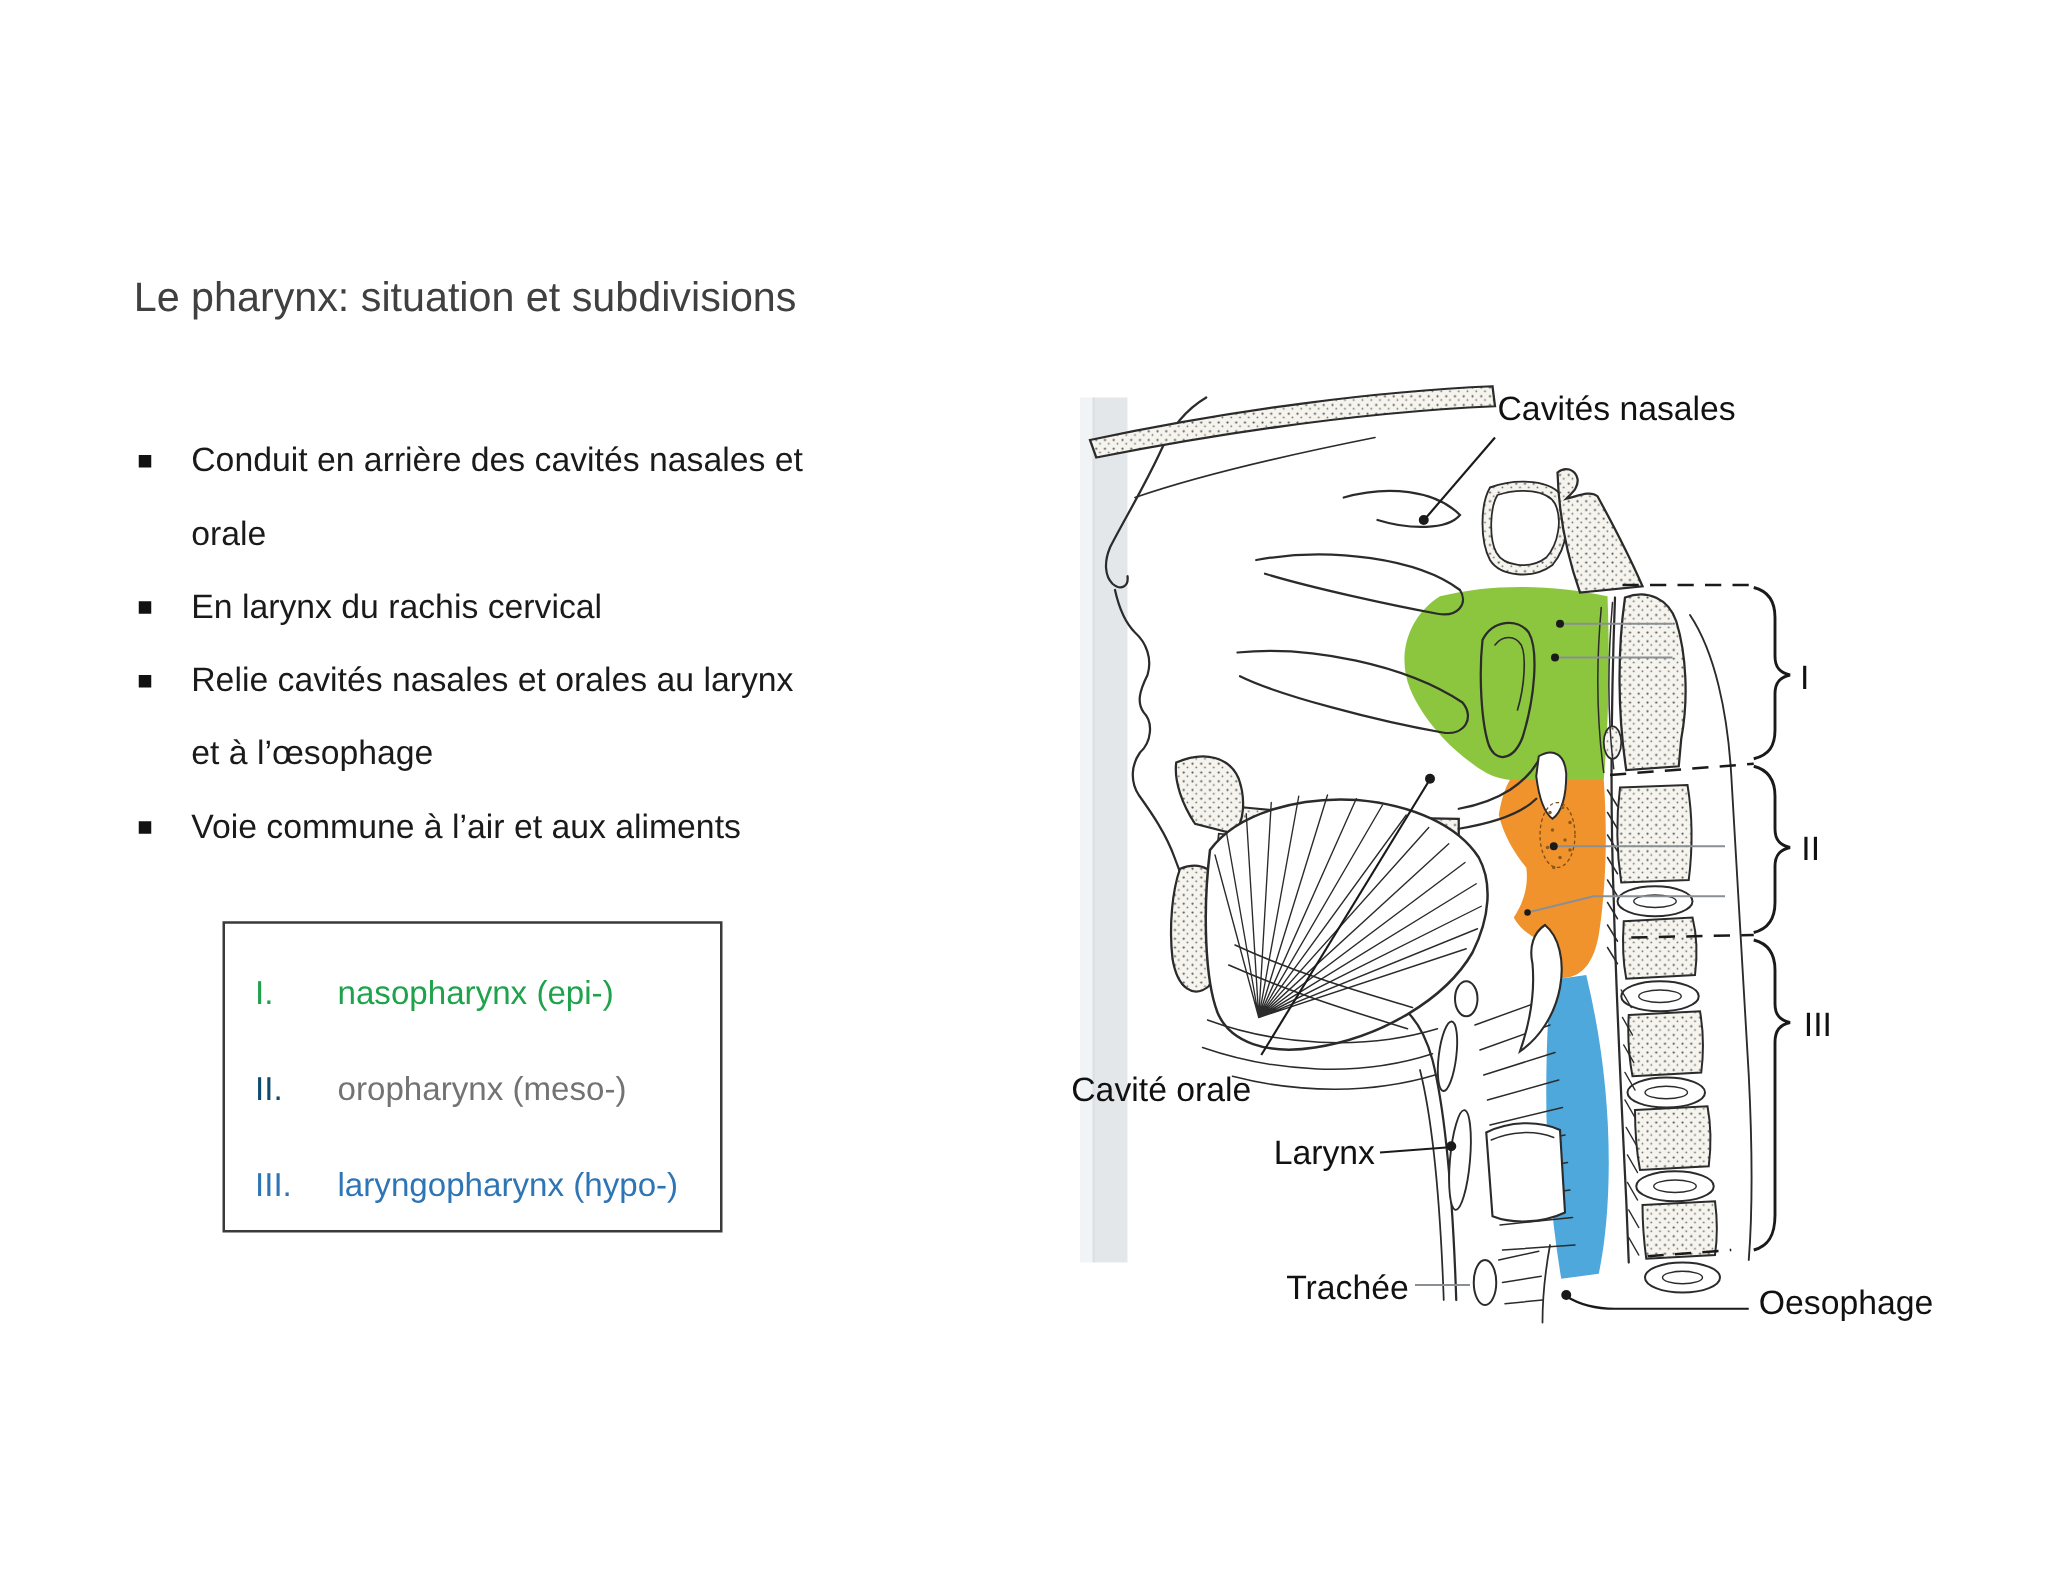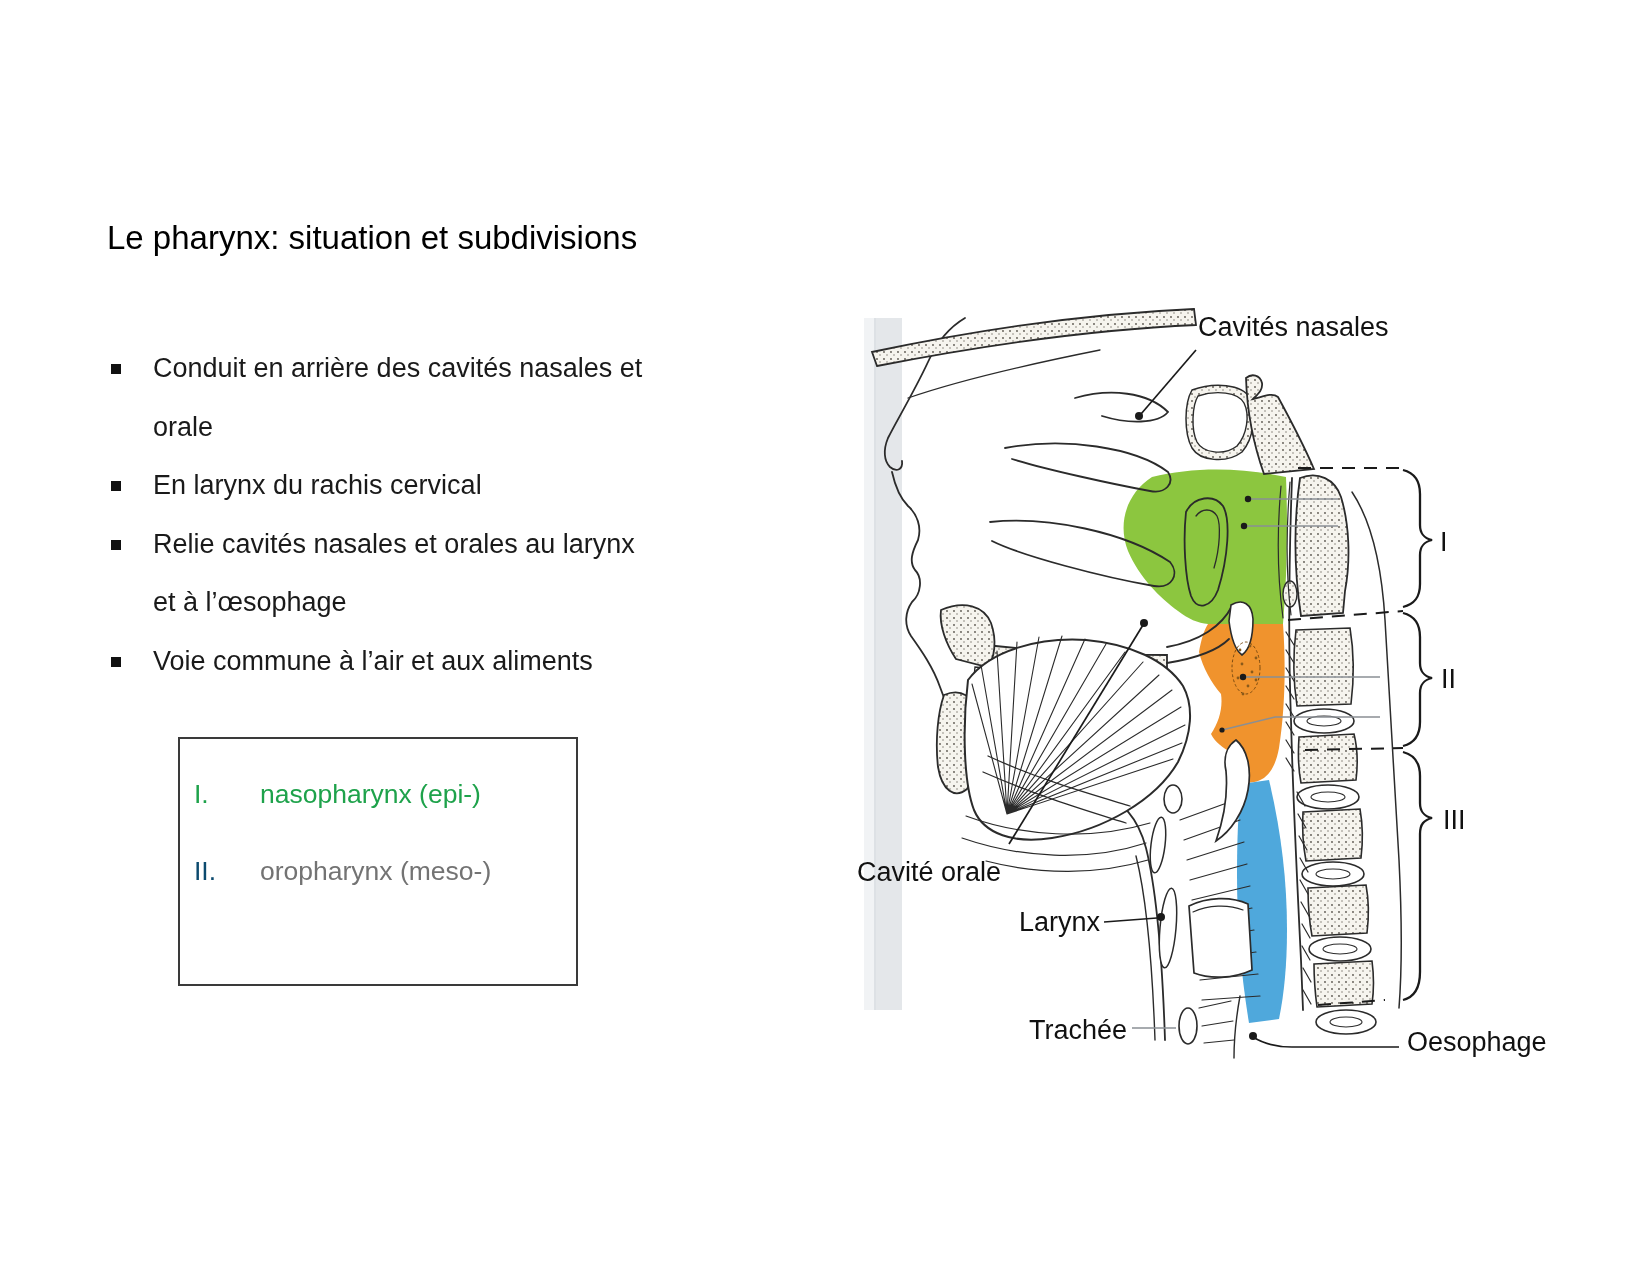--- a/index.html
+++ b/index.html
@@ -1,24 +1,24 @@
 <!DOCTYPE html>
 <html><head>
 <meta charset="utf-8">
 <style>
   html,body{margin:0;padding:0;background:#ffffff;}
   .slide{position:relative;width:1650px;height:1275px;background:#ffffff;overflow:hidden;
          font-family:"Liberation Sans",sans-serif;color:#1a1a1a;}
-  .title{position:absolute;left:107px;top:219px;font-size:33px;font-weight:400;color:#000000;white-space:nowrap;}
+  .title{position:absolute;left:107px;top:219px;font-size:33px;font-weight:400;color:#404040;white-space:nowrap;}
   ul.bullets{position:absolute;left:106px;top:339px;width:555px;margin:0;padding:0;list-style:none;}
   ul.bullets li{position:relative;padding-left:47px;font-size:27px;line-height:58.5px;color:#1a1a1a;}
   ul.bullets li .sq{position:absolute;left:5px;top:25px;width:10px;height:10px;background:#111;display:block;}
   .legend-box{position:absolute;left:178px;top:737px;width:400px;height:249px;border:2px solid #3a3a3a;
               box-sizing:border-box;padding-top:17px;background:#fff;}
-  .legend-row{line-height:77px;font-size:26.5px;padding-left:14px;white-space:nowrap;}
+  .legend-row{line-height:77px;font-size:26.5px;padding-left:24px;white-space:nowrap;}
   .legend-row .num{display:inline-block;width:66px;}
   svg text{font-family:"Liberation Sans",sans-serif;}
 </style>
 </head>
 <body>
 
 <div class="slide">
 
   <div class="title">Le pharynx: situation et subdivisions</div>
 
@@ -36,20 +36,23 @@
       <span class="sq"></span>
       <span>Voie commune à l’air et aux aliments</span></li>
   </ul>
 
   <div class="legend-box">
     <div class="legend-row">
       <span class="num" style="color: rgb(30, 162, 75);">I.</span><span style="color: rgb(30, 162, 75);">nasopharynx (epi-)</span>
     </div>
     <div class="legend-row">
       <span class="num" style="color: #0c4a6e;">II.</span><span style="color: #737373;">oropharynx (meso-)</span>
+    </div>
+    <div class="legend-row">
+      <span class="num" style="color: rgb(46, 117, 182);">III.</span><span style="color: rgb(46, 117, 182);">laryngopharynx (hypo-)</span>
     </div>
   </div>
 
   <svg style="position:absolute;left:825px;top:290px;" width="755" height="785" viewBox="825 290 755 785" xmlns="http://www.w3.org/2000/svg">
 
     <defs>
       <pattern id="stip" width="7" height="7" patternUnits="userSpaceOnUse">
         <rect width="7" height="7" fill="#f6f4ee"></rect>
         <circle cx="2" cy="2" r="0.9" fill="#59544d"></circle>
         <circle cx="5" cy="5" r="0.7" fill="#6e6a62"></circle>

